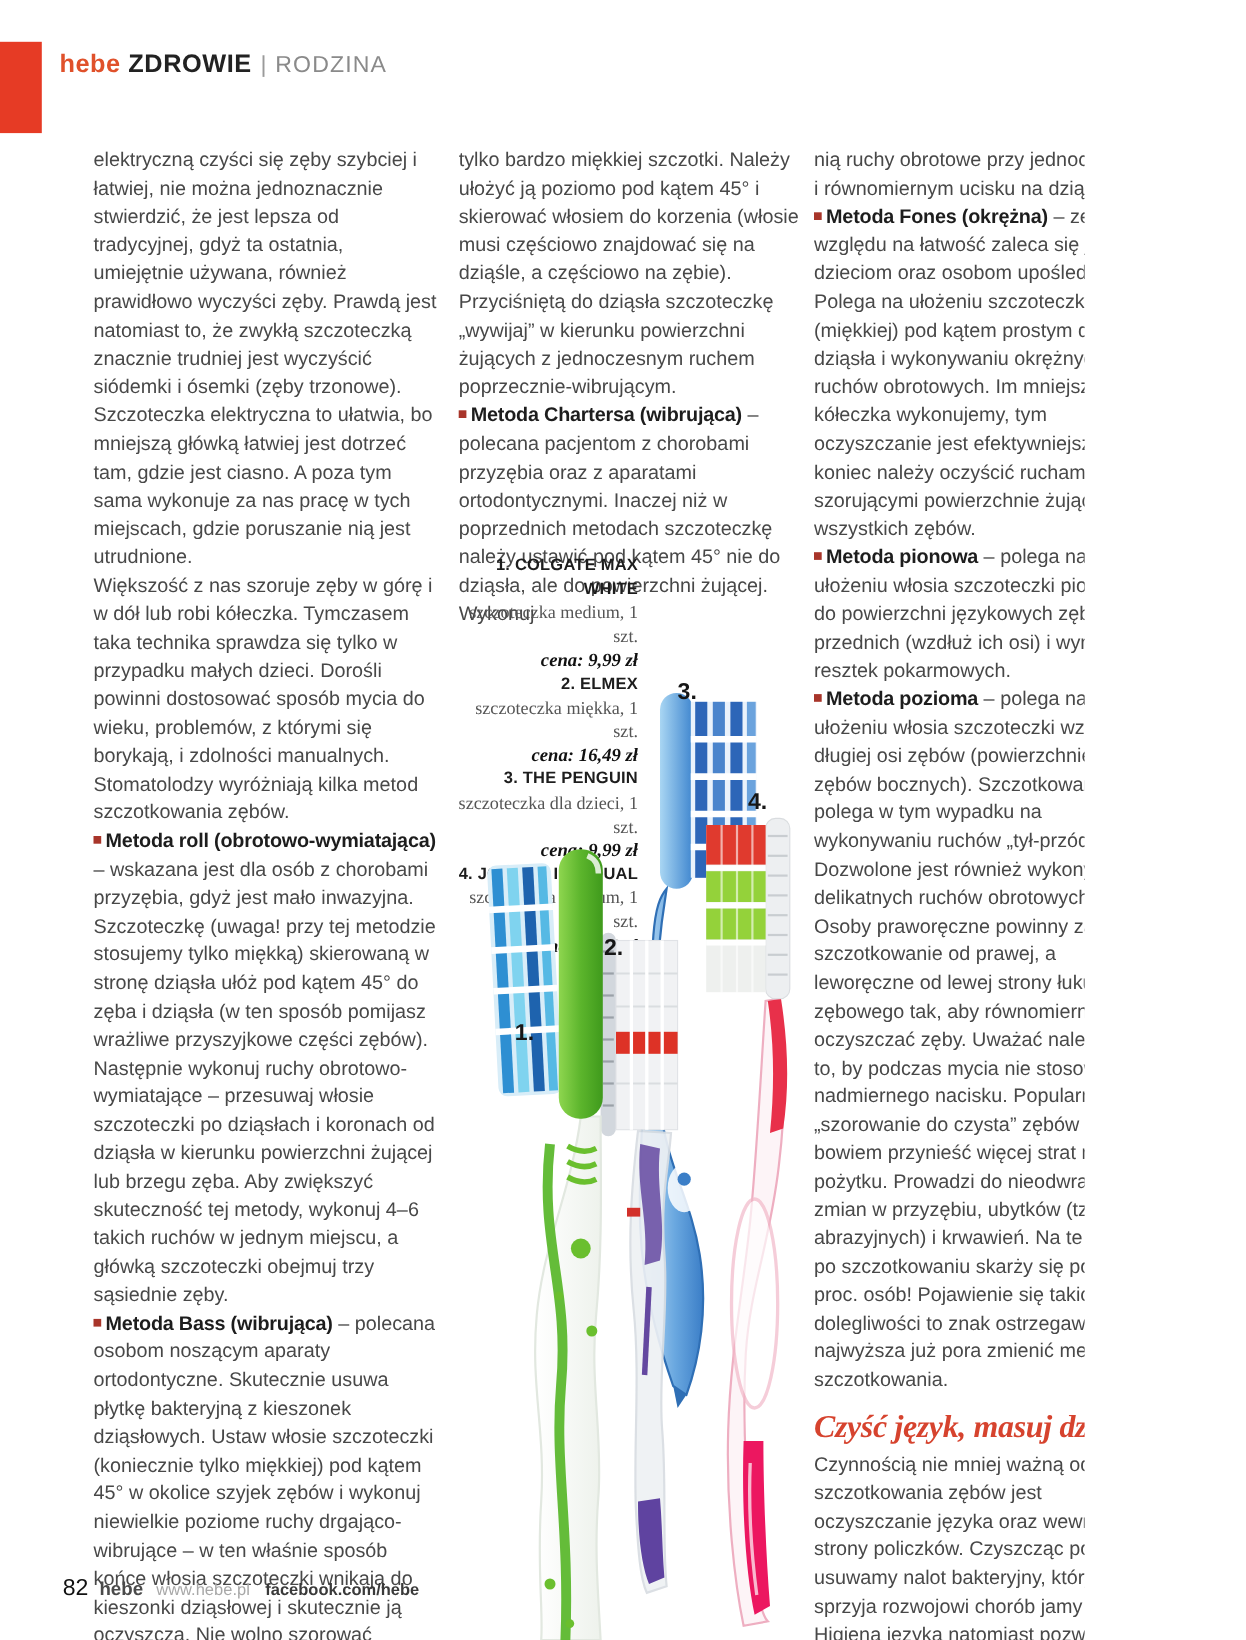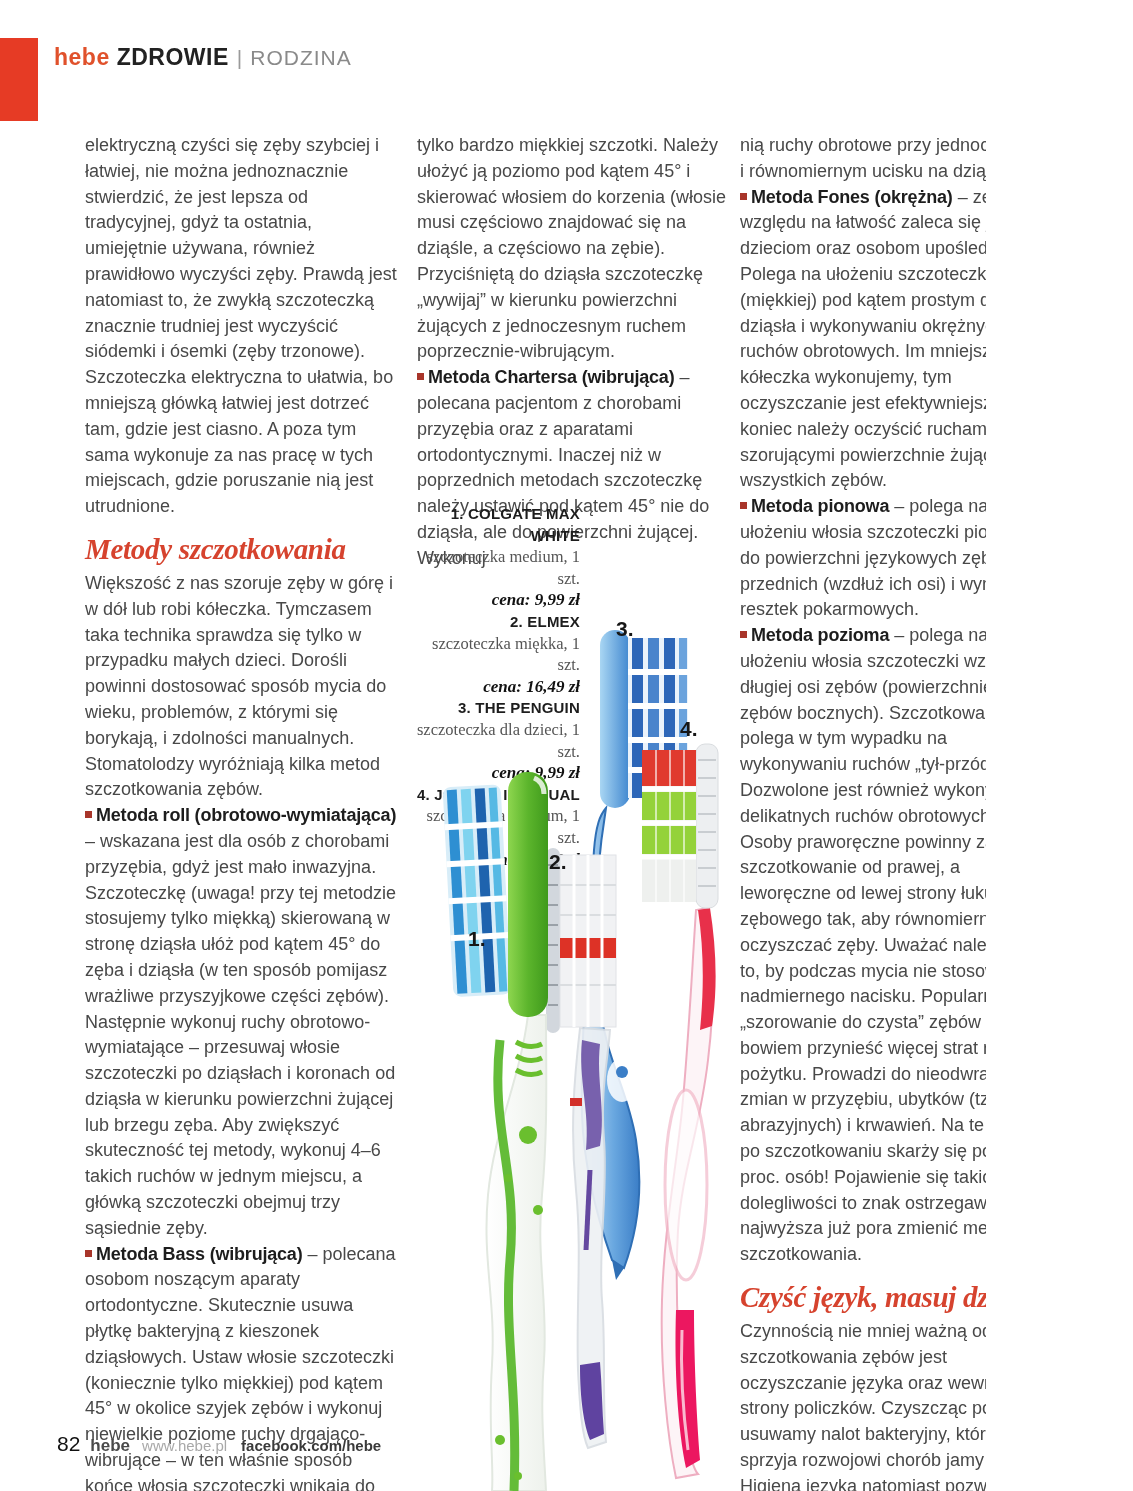--- a/index.html
+++ b/index.html
@@ -50,21 +50,20 @@
 
 <div class="page">
 
   <div class="corner-square"></div>
   <div class="header">
     <span class="brand">hebe</span><span class="section">ZDROWIE</span><span class="divider">|</span><span class="subsection">RODZINA</span>
   </div>
 
   <div class="col col1">
     <p class="body-p">elektryczną czyści się zęby szybciej i łatwiej, nie można jednoznacznie stwierdzić, że jest lepsza od tradycyjnej, gdyż ta ostatnia, umiejętnie używana, również prawidłowo wyczyści zęby. Prawdą jest natomiast to, że zwykłą szczoteczką znacznie trudniej jest wyczyścić siódemki i ósemki (zęby trzonowe). Szczoteczka elektryczna to ułatwia, bo mniejszą główką łatwiej jest dotrzeć tam, gdzie jest ciasno. A poza tym sama wykonuje za nas pracę w tych miejscach, gdzie poruszanie nią jest utrudnione.</p>
-    <h2 class="red-heading">Metody szczotkowania</h2>
     <p class="body-p">Większość z nas szoruje zęby w górę i w dół lub robi kółeczka. Tymczasem taka technika sprawdza się tylko w przypadku małych dzieci. Dorośli powinni dostosować sposób mycia do wieku, problemów, z którymi się borykają, i zdolności manualnych. Stomatolodzy wyróżniają kilka metod szczotkowania zębów.</p>
     <p class="body-p method"><span class="bullet"></span><strong>Metoda roll (obrotowo-wymiatająca)</strong><span> – wskazana jest dla osób z chorobami przyzębia, gdyż jest mało inwazyjna. Szczoteczkę (uwaga! przy tej metodzie stosujemy tylko miękką) skierowaną w stronę dziąsła ułóż pod kątem 45° do zęba i dziąsła (w ten sposób pomijasz wrażliwe przyszyjkowe części zębów). Następnie wykonuj ruchy obrotowo-wymiatające – przesuwaj włosie szczoteczki po dziąsłach i koronach od dziąsła w kierunku powierzchni żującej lub brzegu zęba. Aby zwiększyć skuteczność tej metody, wykonuj 4–6 takich ruchów w jednym miejscu, a główką szczoteczki obejmuj trzy sąsiednie zęby.</span></p>
     <p class="body-p method"><span class="bullet"></span><strong>Metoda Bass (wibrująca)</strong><span> – polecana osobom noszącym aparaty ortodontyczne. Skutecznie usuwa płytkę bakteryjną z kieszonek dziąsłowych. Ustaw włosie szczoteczki (koniecznie tylko miękkiej) pod kątem 45° w okolice szyjek zębów i wykonuj niewielkie poziome ruchy drgająco-wibrujące – w ten właśnie sposób końce włosia szczoteczki wnikają do kieszonki dziąsłowej i skutecznie ją oczyszczą. Nie wolno szorować zębów, bo może to spowodować uszkodzenie szkliwa i obnażenie korzeni.</span></p>
 
   </div>
 
   <div class="col col2">
     <p class="body-p">tylko bardzo miękkiej szczotki. Należy ułożyć ją poziomo pod kątem 45° i skierować włosiem do korzenia (włosie musi częściowo znajdować się na dziąśle, a częściowo na zębie). Przyciśniętą do dziąsła szczoteczkę „wywijaj” w kierunku powierzchni żujących z jednoczesnym ruchem poprzecznie-wibrującym.</p>
     <p class="body-p method"><span class="bullet"></span><strong>Metoda Chartersa (wibrująca)</strong><span> – polecana pacjentom z chorobami przyzębia oraz z aparatami ortodontycznymi. Inaczej niż w poprzednich metodach szczoteczkę należy ustawić pod kątem 45° nie do dziąsła, ale do powierzchni żującej. Wykonuj</span></p>
   </div>

